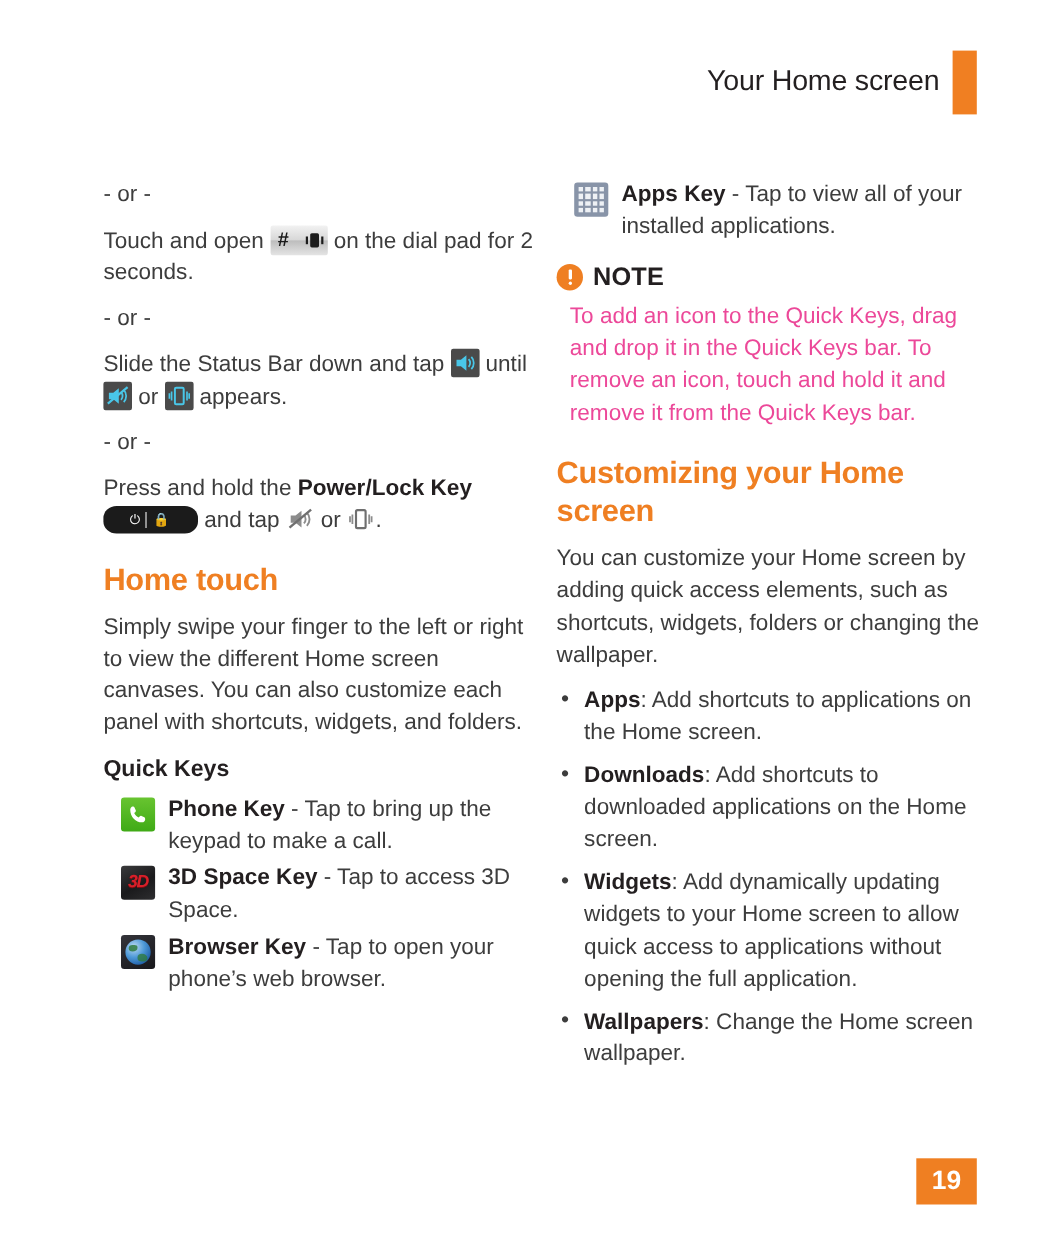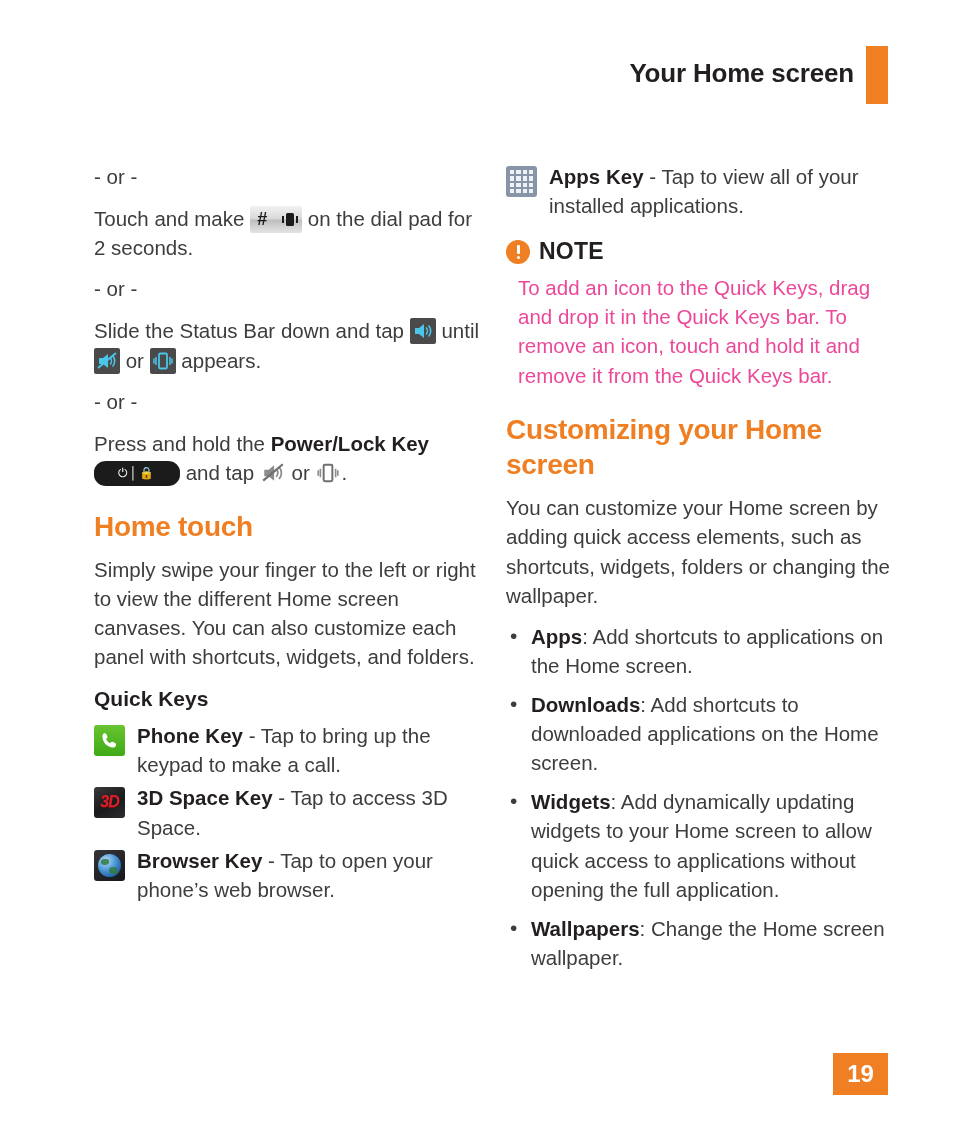--- a/index.html
+++ b/index.html
@@ -18,21 +18,21 @@
   
   .header {
     position: absolute;
     top: 46px; left: 0; right: 0;
     height: 58px;
   }
   .header-title {
     position: absolute;
     right: 100px; top: 12px;
     font-size: 26px;
-    font-weight: bold;
+    font-weight: normal;
     color: #231f20;
     letter-spacing: -0.2px;
     white-space: nowrap;
   }
   .header-bar {
     position: absolute;
     right: 66px; top: 0;
     width: 22px; height: 58px;
     background: #f07f22;
   }
@@ -135,21 +135,21 @@
 
   
   .keyitem {
     display: flex;
     align-items: flex-start;
     margin-bottom: 4px;
   }
   .keyitem .kicon {
     flex: 0 0 auto;
     width: 31px; height: 31px;
-    margin: 4px 12px 0 0;
+    margin: 4px 12px 0 16px;
     border-radius: 3px;
     position: relative;
     overflow: hidden;
   }
   .keyitem .ktext {
     flex: 1 1 auto;
     font-size: 20.5px;
     line-height: 1.42;
     color: #3d3d3d;
   }
@@ -270,21 +270,21 @@
 <div class="header">
   <div class="header-title">Your Home screen</div>
   <div class="header-bar"></div>
 </div>
 
 <div class="col col-left">
 
   <p class="or">- or -</p>
 
   <p>
-    <span>Touch and make</span>
+    <span>Touch and open</span>
     <span class="chip chip-hashkey">
       <span class="hash">#</span>
       <span class="vib"></span>
     </span>
     <span>on the dial pad for 2 seconds.</span>
   </p>
 
   <p class="or">- or -</p>
 
   <p>

